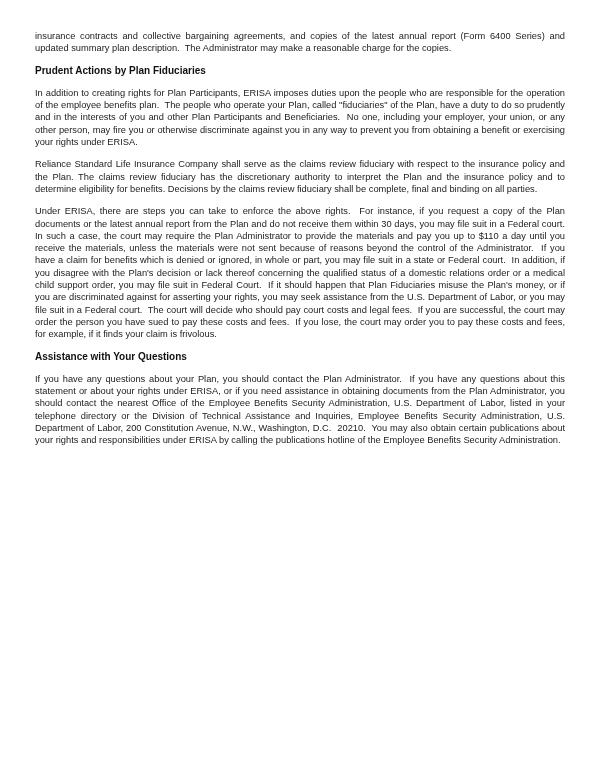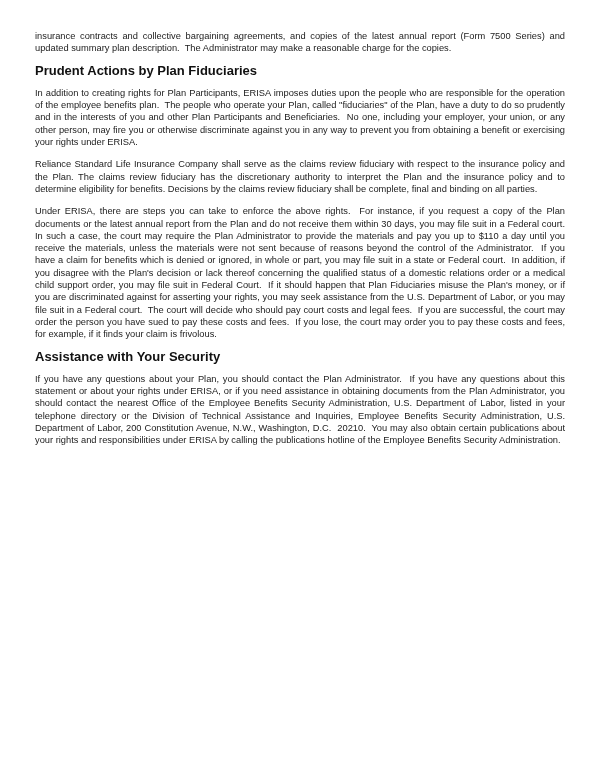--- a/index.html
+++ b/index.html
@@ -24,32 +24,32 @@
   .doc-content p.paragraph {
     margin: 0 0 10px 0;
     font-size: 9.3px;
     line-height: 12.3px;
     text-align: justify;
     white-space: pre-wrap;
     color: #1b1b1b;
   }
   .doc-content h2.heading {
     margin: 1px 0 10px 0;
-    font-size: 13px;
+    font-size: 10px;
     line-height: 12.3px;
     font-weight: 700;
     color: #111111;
   }
 </style>
 </head>
 <body>
 
 <div class="page">
   <div class="doc-content" id="doc-content">
-      <p class="paragraph">insurance contracts and collective bargaining agreements, and copies of the latest annual report (Form 7500 Series) and updated summary plan description.  The Administrator may make a reasonable charge for the copies.</p>
+      <p class="paragraph">insurance contracts and collective bargaining agreements, and copies of the latest annual report (Form 6400 Series) and updated summary plan description.  The Administrator may make a reasonable charge for the copies.</p>
       <h2 class="heading">Prudent Actions by Plan Fiduciaries</h2>
       <p class="paragraph">In addition to creating rights for Plan Participants, ERISA imposes duties upon the people who are responsible for the operation of the employee benefits plan.  The people who operate your Plan, called "fiduciaries" of the Plan, have a duty to do so prudently and in the interests of you and other Plan Participants and Beneficiaries.  No one, including your employer, your union, or any other person, may fire you or otherwise discriminate against you in any way to prevent you from obtaining a benefit or exercising your rights under ERISA.</p>
       <p class="paragraph">Reliance Standard Life Insurance Company shall serve as the claims review fiduciary with respect to the insurance policy and the Plan. The claims review fiduciary has the discretionary authority to interpret the Plan and the insurance policy and to determine eligibility for benefits. Decisions by the claims review fiduciary shall be complete, final and binding on all parties.</p>
       <p class="paragraph">Under ERISA, there are steps you can take to enforce the above rights.  For instance, if you request a copy of the Plan documents or the latest annual report from the Plan and do not receive them within 30 days, you may file suit in a Federal court.  In such a case, the court may require the Plan Administrator to provide the materials and pay you up to $110 a day until you receive the materials, unless the materials were not sent because of reasons beyond the control of the Administrator.  If you have a claim for benefits which is denied or ignored, in whole or part, you may file suit in a state or Federal court.  In addition, if you disagree with the Plan's decision or lack thereof concerning the qualified status of a domestic relations order or a medical child support order, you may file suit in Federal Court.  If it should happen that Plan Fiduciaries misuse the Plan's money, or if you are discriminated against for asserting your rights, you may seek assistance from the U.S. Department of Labor, or you may file suit in a Federal court.  The court will decide who should pay court costs and legal fees.  If you are successful, the court may order the person you have sued to pay these costs and fees.  If you lose, the court may order you to pay these costs and fees, for example, if it finds your claim is frivolous.</p>
-      <h2 class="heading">Assistance with Your Security</h2>
+      <h2 class="heading">Assistance with Your Questions</h2>
       <p class="paragraph">If you have any questions about your Plan, you should contact the Plan Administrator.  If you have any questions about this statement or about your rights under ERISA, or if you need assistance in obtaining documents from the Plan Administrator, you should contact the nearest Office of the Employee Benefits Security Administration, U.S. Department of Labor, listed in your telephone directory or the Division of Technical Assistance and Inquiries, Employee Benefits Security Administration, U.S. Department of Labor, 200 Constitution Avenue, N.W., Washington, D.C.  20210.  You may also obtain certain publications about your rights and responsibilities under ERISA by calling the publications hotline of the Employee Benefits Security Administration.</p>
     </div>
 </div>
 
 </body></html>

